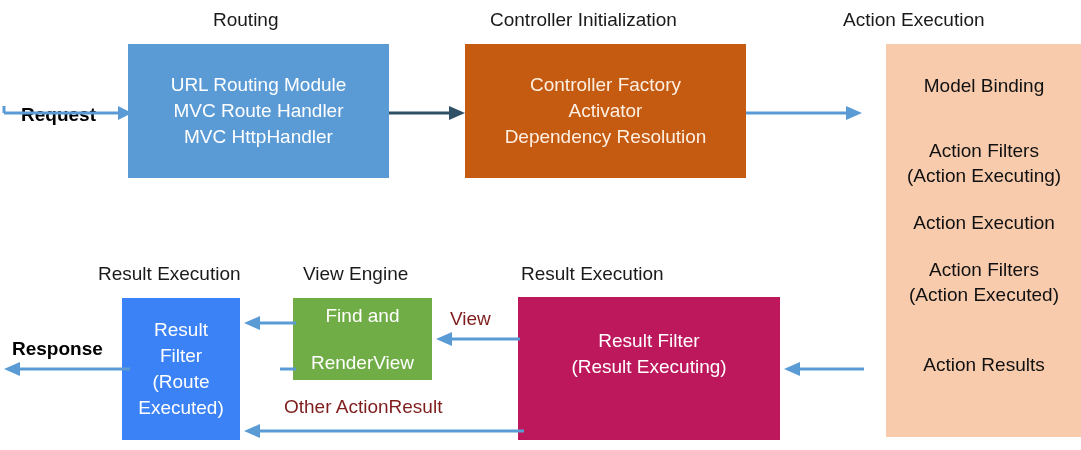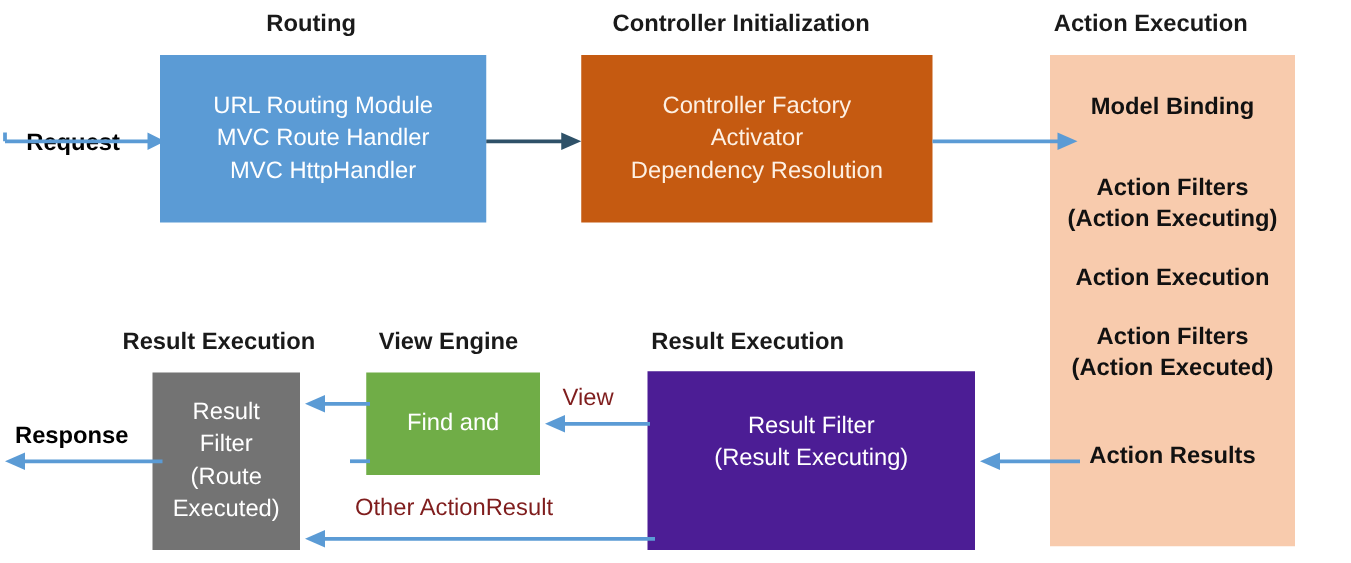--- a/index.html
+++ b/index.html
@@ -16,21 +16,21 @@
     overflow: hidden;
   }
 
   
   .caption {
     position: absolute;
     color: #1a1a1a;
     font-size: 19px;
     line-height: 24px;
     white-space: nowrap;
-    font-weight: 700;
+    font-weight: 400;
   }
 
   
   .box {
     position: absolute;
     box-sizing: border-box;
     display: flex;
     flex-direction: column;
     align-items: center;
     justify-content: center;
@@ -38,23 +38,23 @@
   }
   .box .line {
     white-space: nowrap;
     font-size: 19px;
     line-height: 26px;
   }
 
   .box-blue   { background: #5b9bd5; color: #ffffff; }
   .box-orange { background: #c55a11; color: #fdf0e3; }
   .box-peach  { background: #f8cbad; color: #111111; }
-  .box-red    { background: #737373; color: #ffffff; }
+  .box-red    { background: #3b82f6; color: #ffffff; }
   .box-lgreen { background: #70ad47; color: #ffffff; gap: 21px; }
-  .box-dgreen { background: #4c1d95; color: #ffffff; }
+  .box-dgreen { background: #be185d; color: #ffffff; }
 
   
   .box-peach {
     justify-content: flex-start;
     padding-top: 17px;
   }
   .peach-item {
     font-size: 19px;
     line-height: 25px;
     text-align: center;
@@ -112,37 +112,38 @@
     <div class="line">MVC Route Handler</div>
     <div class="line">MVC HttpHandler</div>
   </div>
 
   <div class="box box-orange" style="left:465px; top:44px; width:281px; height:134px;">
     <div class="line">Controller Factory</div>
     <div class="line">Activator</div>
     <div class="line">Dependency Resolution</div>
   </div>
 
-  <div class="box box-peach" style="left:840px; top:44px; width:196px; height:393px;font-weight:bold;">
+  <div class="box box-peach" style="left:886px; top:44px; width:196px; height:393px;">
     <div class="peach-item" style="margin-top:12px;">Model Binding</div>
     <div class="peach-item" style="margin-top:40px;">Action Filters<br>(Action Executing)</div>
     <div class="peach-item" style="margin-top:22px;">Action Execution</div>
     <div class="peach-item" style="margin-top:22px;">Action Filters<br>(Action Executed)</div>
     <div class="peach-item" style="margin-top:45px;">Action Results</div>
   </div>
 
   <div class="box box-red" style="left:122px; top:298px; width:118px; height:142px;">
     <div class="line">Result</div>
     <div class="line">Filter</div>
     <div class="line">(Route</div>
     <div class="line">Executed)</div>
   </div>
 
   <div class="box box-lgreen" style="left:293px; top:298px; width:139px; height:82px;">
     <div class="line">Find and</div>
+    <div class="line">RenderView</div>
   </div>
 
   <div class="box box-dgreen" style="left:518px; top:297px; width:262px; height:143px;">
     <div class="line">Result Filter</div>
     <div class="line">(Result Executing)</div>
     <div class="line" style="height:30px;"></div>
   </div>
 
   <div class="arrow" style="left:0px; top:100px;">
     <svg width="136" height="26" viewBox="0 0 136 26">

